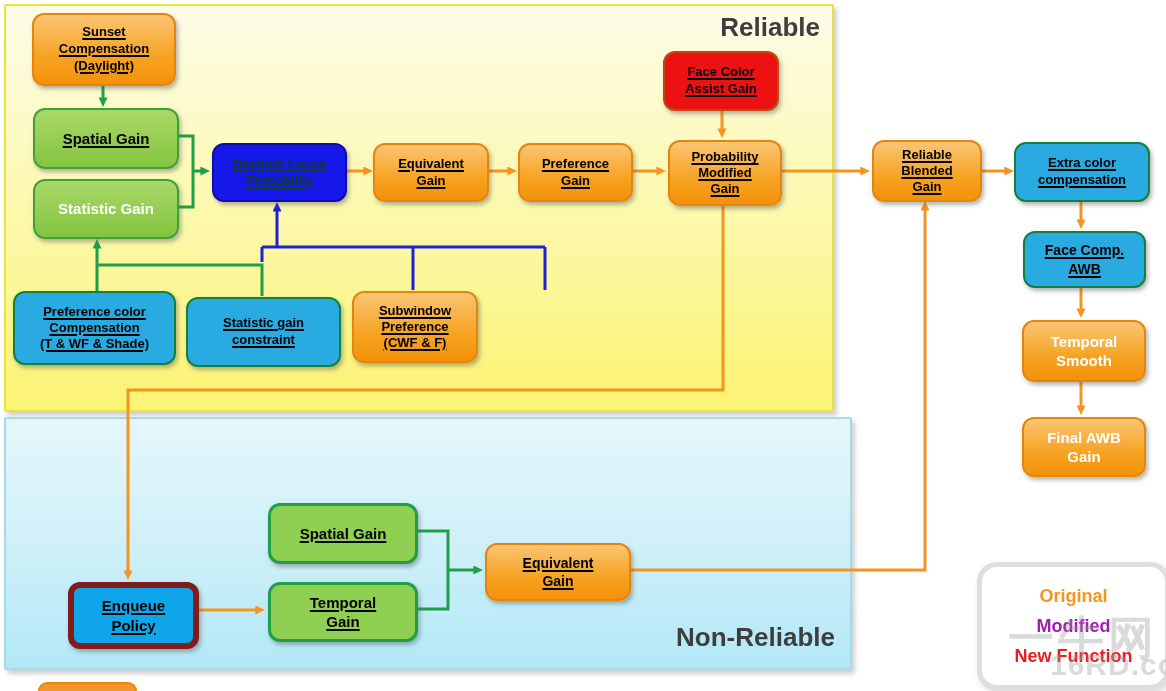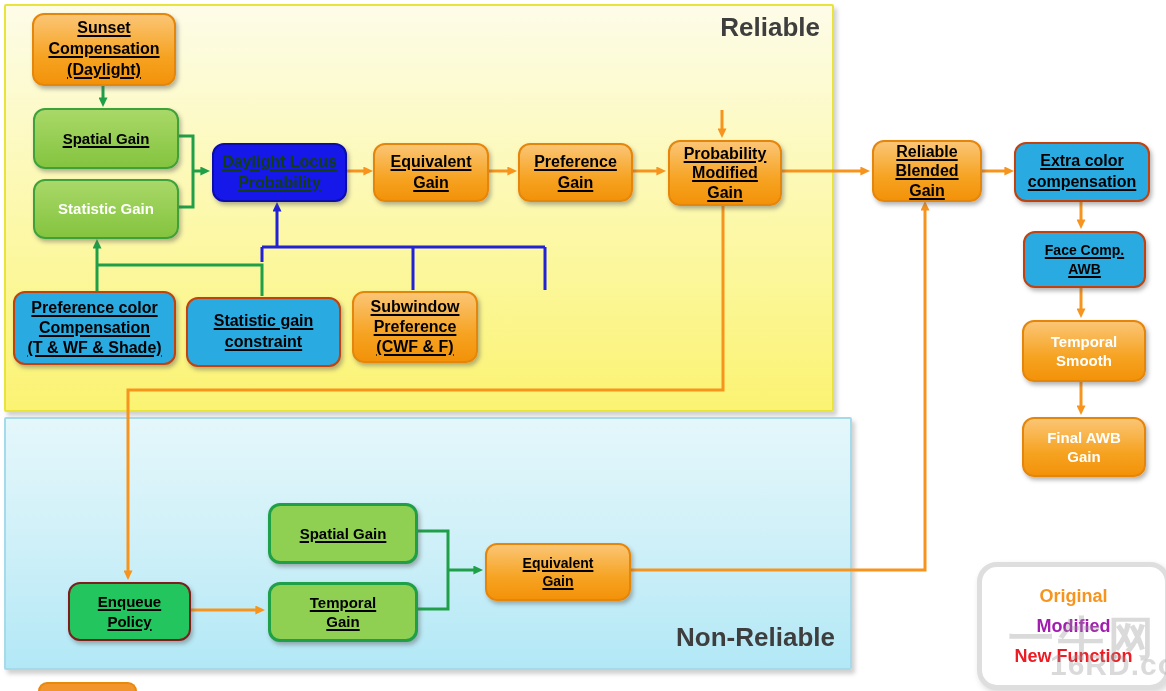--- a/index.html
+++ b/index.html
@@ -23,33 +23,33 @@
   .panel-label{
     position:absolute;z-index:4;color:#3E3E3E;font-size:26px;letter-spacing:0px;
   }
   .lbl-reliable{left:640px;top:12px;width:180px;text-align:right;}
   .lbl-nonreliable{left:600px;top:622px;width:235px;text-align:right;}
 
   svg.wires{position:absolute;left:0;top:0;z-index:2;pointer-events:none;}
 
   .node{
     position:absolute;z-index:3;display:flex;flex-direction:column;align-items:center;justify-content:center;
-    border-radius:12px;text-align:center;color:#000000;font-size:16px;line-height:1.3;
+    border-radius:12px;text-align:center;color:#000000;font-size:13px;line-height:1.3;
     box-shadow:2px 3px 4px rgba(90,90,90,0.45);
   }
   .node span{text-decoration:underline;text-decoration-thickness:2px;text-underline-offset:2px;}
   .node.no-underline span{text-decoration:none;}
   .node.white-text{color:#ffffff;}
   .orange{background:linear-gradient(180deg,#FBC574 0%,#F6A322 60%,#F39209 100%);border:2px solid #E5860C;}
   .green-top{background:linear-gradient(180deg,#A9D868 0%,#84C43F 100%);border:2px solid #3EA13A;}
   .green-bottom{background:#8FD052;border:3px solid #1FA048;}
-  .blue{background:#29ABE2;border:2px solid #c2410c;}
+  .blue{background:#29ABE2;border:2px solid #15803d;}
   .navy{background:#1618E9;border:2px solid #0D0DA8;color:#123F12;}
   .red{background:#EE1111;border:2px solid #BF4A10;}
-  .pink{background:#22c55e;border:2px solid #7f1d1d;}
+  .pink{background:#0ea5e9;border:6px solid #7f1d1d;}
   .fs14{font-size:14px;}
   .fs15{font-size:15px;text-align:center;}
 
   .legend{
     position:absolute;left:977px;top:562px;width:183px;height:118px;z-index:3;
     background:#ffffff;border:5px solid #DEDEDE;border-radius:20px;
     box-shadow:2px 3px 6px rgba(0,0,0,0.15);
     display:flex;flex-direction:column;align-items:center;justify-content:center;gap:4px;
     font-size:18px;
   }
@@ -143,20 +143,24 @@
   <div class="node orange" style="left:373px;top:143px;width:112px;height:55px;">
     <span>Equivalent</span>
     <span>Gain</span>
   </div>
 
   <div class="node orange" style="left:518px;top:143px;width:111px;height:55px;">
     <span>Preference</span>
     <span>Gain</span>
   </div>
 
+  <div class="node red" style="left:663px;top:51px;width:112px;height:56px;">
+    <span>Face Color</span>
+    <span>Assist Gain</span>
+  </div>
 
   <div class="node orange" style="left:668px;top:140px;width:110px;height:62px;line-height:1.22;">
     <span>Probability</span>
     <span>Modified</span>
     <span>Gain</span>
   </div>
 
   <div class="node orange" style="left:872px;top:140px;width:106px;height:58px;line-height:1.22;">
     <span>Reliable</span>
     <span>Blended</span>

